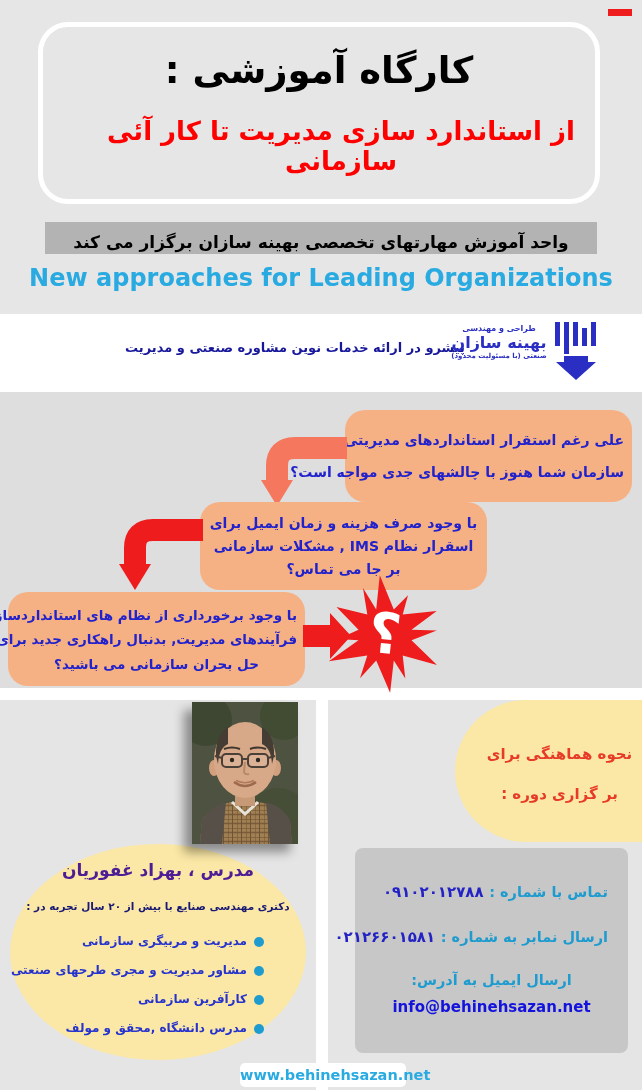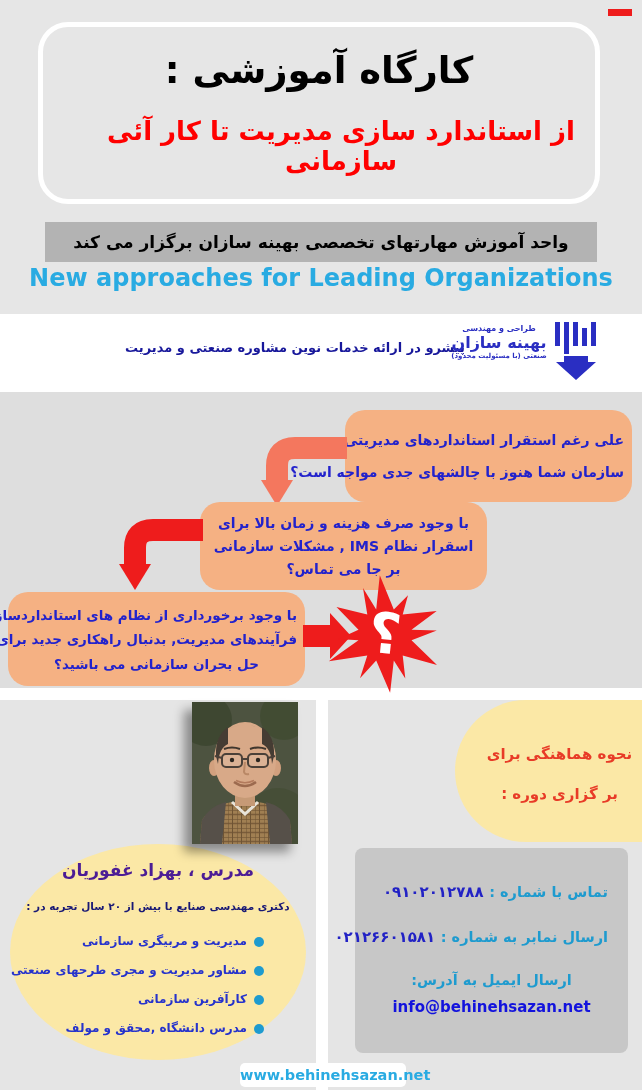--- a/index.html
+++ b/index.html
@@ -13,21 +13,21 @@
   
   .corner-mark { left:608px; top:9px; width:24px; height:7px; background:var(--arrow_red,#ee2222); }
 
   
   .title-box { left:38px; top:22px; width:562px; height:182px;
     border:5px solid #fff; border-radius:30px; text-align:center; }
   .title-line1 { margin-top:22px; font-size:37px; color:#000; }
   .title-line2 { margin-top:24px; font-size:26px; color:var(--title_red,#ff0000);padding-left:44px; }
 
   
-  .gray-bar { left:45px; top:222px; width:552px; height:40px; background:var(--bar_gray,#b3b3b3);
+  .gray-bar { left:45px; top:222px; width:552px; height:32px; background:var(--bar_gray,#b3b3b3);
     color:#000; font-size:17px; line-height:40px; text-align:center; white-space:nowrap; }
 
   .english-heading { left:0; top:264px; width:642px; text-align:center;
     font-size:24px; color:var(--accent_blue,#29abe2); white-space:nowrap; }
 
   
   .logo-strip { left:0; top:314px; width:642px; height:78px; background:#fff; }
   .tagline { position:absolute; left:230px; top:26px; width:235px; text-align:center;
     font-size:13px; color:#18189b; white-space:nowrap; }
   .logo-text { position:absolute; left:448px; top:10px; width:102px; text-align:center; color:var(--logo_blue,#2a2ec2); }
@@ -136,21 +136,21 @@
       <div>علی رغم استقرار استانداردهای مدیریتی،</div>
       <div>سازمان شما هنوز با چالشهای جدی مواجه است؟</div>
     </div>
 
     <svg class="arrow1" width="92" height="72" viewBox="0 0 92 72">
       <path d="M92 12 L40 12 Q22 12 22 30 L22 44" fill="none" style="stroke:var(--arrow_salmon,#f4775e)" stroke-width="22"></path>
       <polygon points="6,44 38,44 22,70" style="fill:var(--arrow_salmon,#f4775e)"></polygon>
     </svg>
 
     <div class="qbox qbox2" dir="rtl">
-      <div>با وجود صرف هزینه و زمان بالا برای</div>
+      <div>با وجود صرف هزینه و زمان ایمیل برای</div>
       <div>اسقرار نظام IMS ,  مشکلات سازمانی</div>
       <div>بر جا می تماس؟</div>
     </div>
 
     <svg class="arrow2" width="92" height="78" viewBox="0 0 92 78">
       <path d="M92 14 L42 14 Q24 14 24 32 L24 48" fill="none" style="stroke:var(--arrow_red,#ee1c1c)" stroke-width="22"></path>
       <polygon points="8,48 40,48 24,74" style="fill:var(--arrow_red,#ee1c1c)"></polygon>
     </svg>
 
     <div class="qbox qbox3" dir="rtl">

